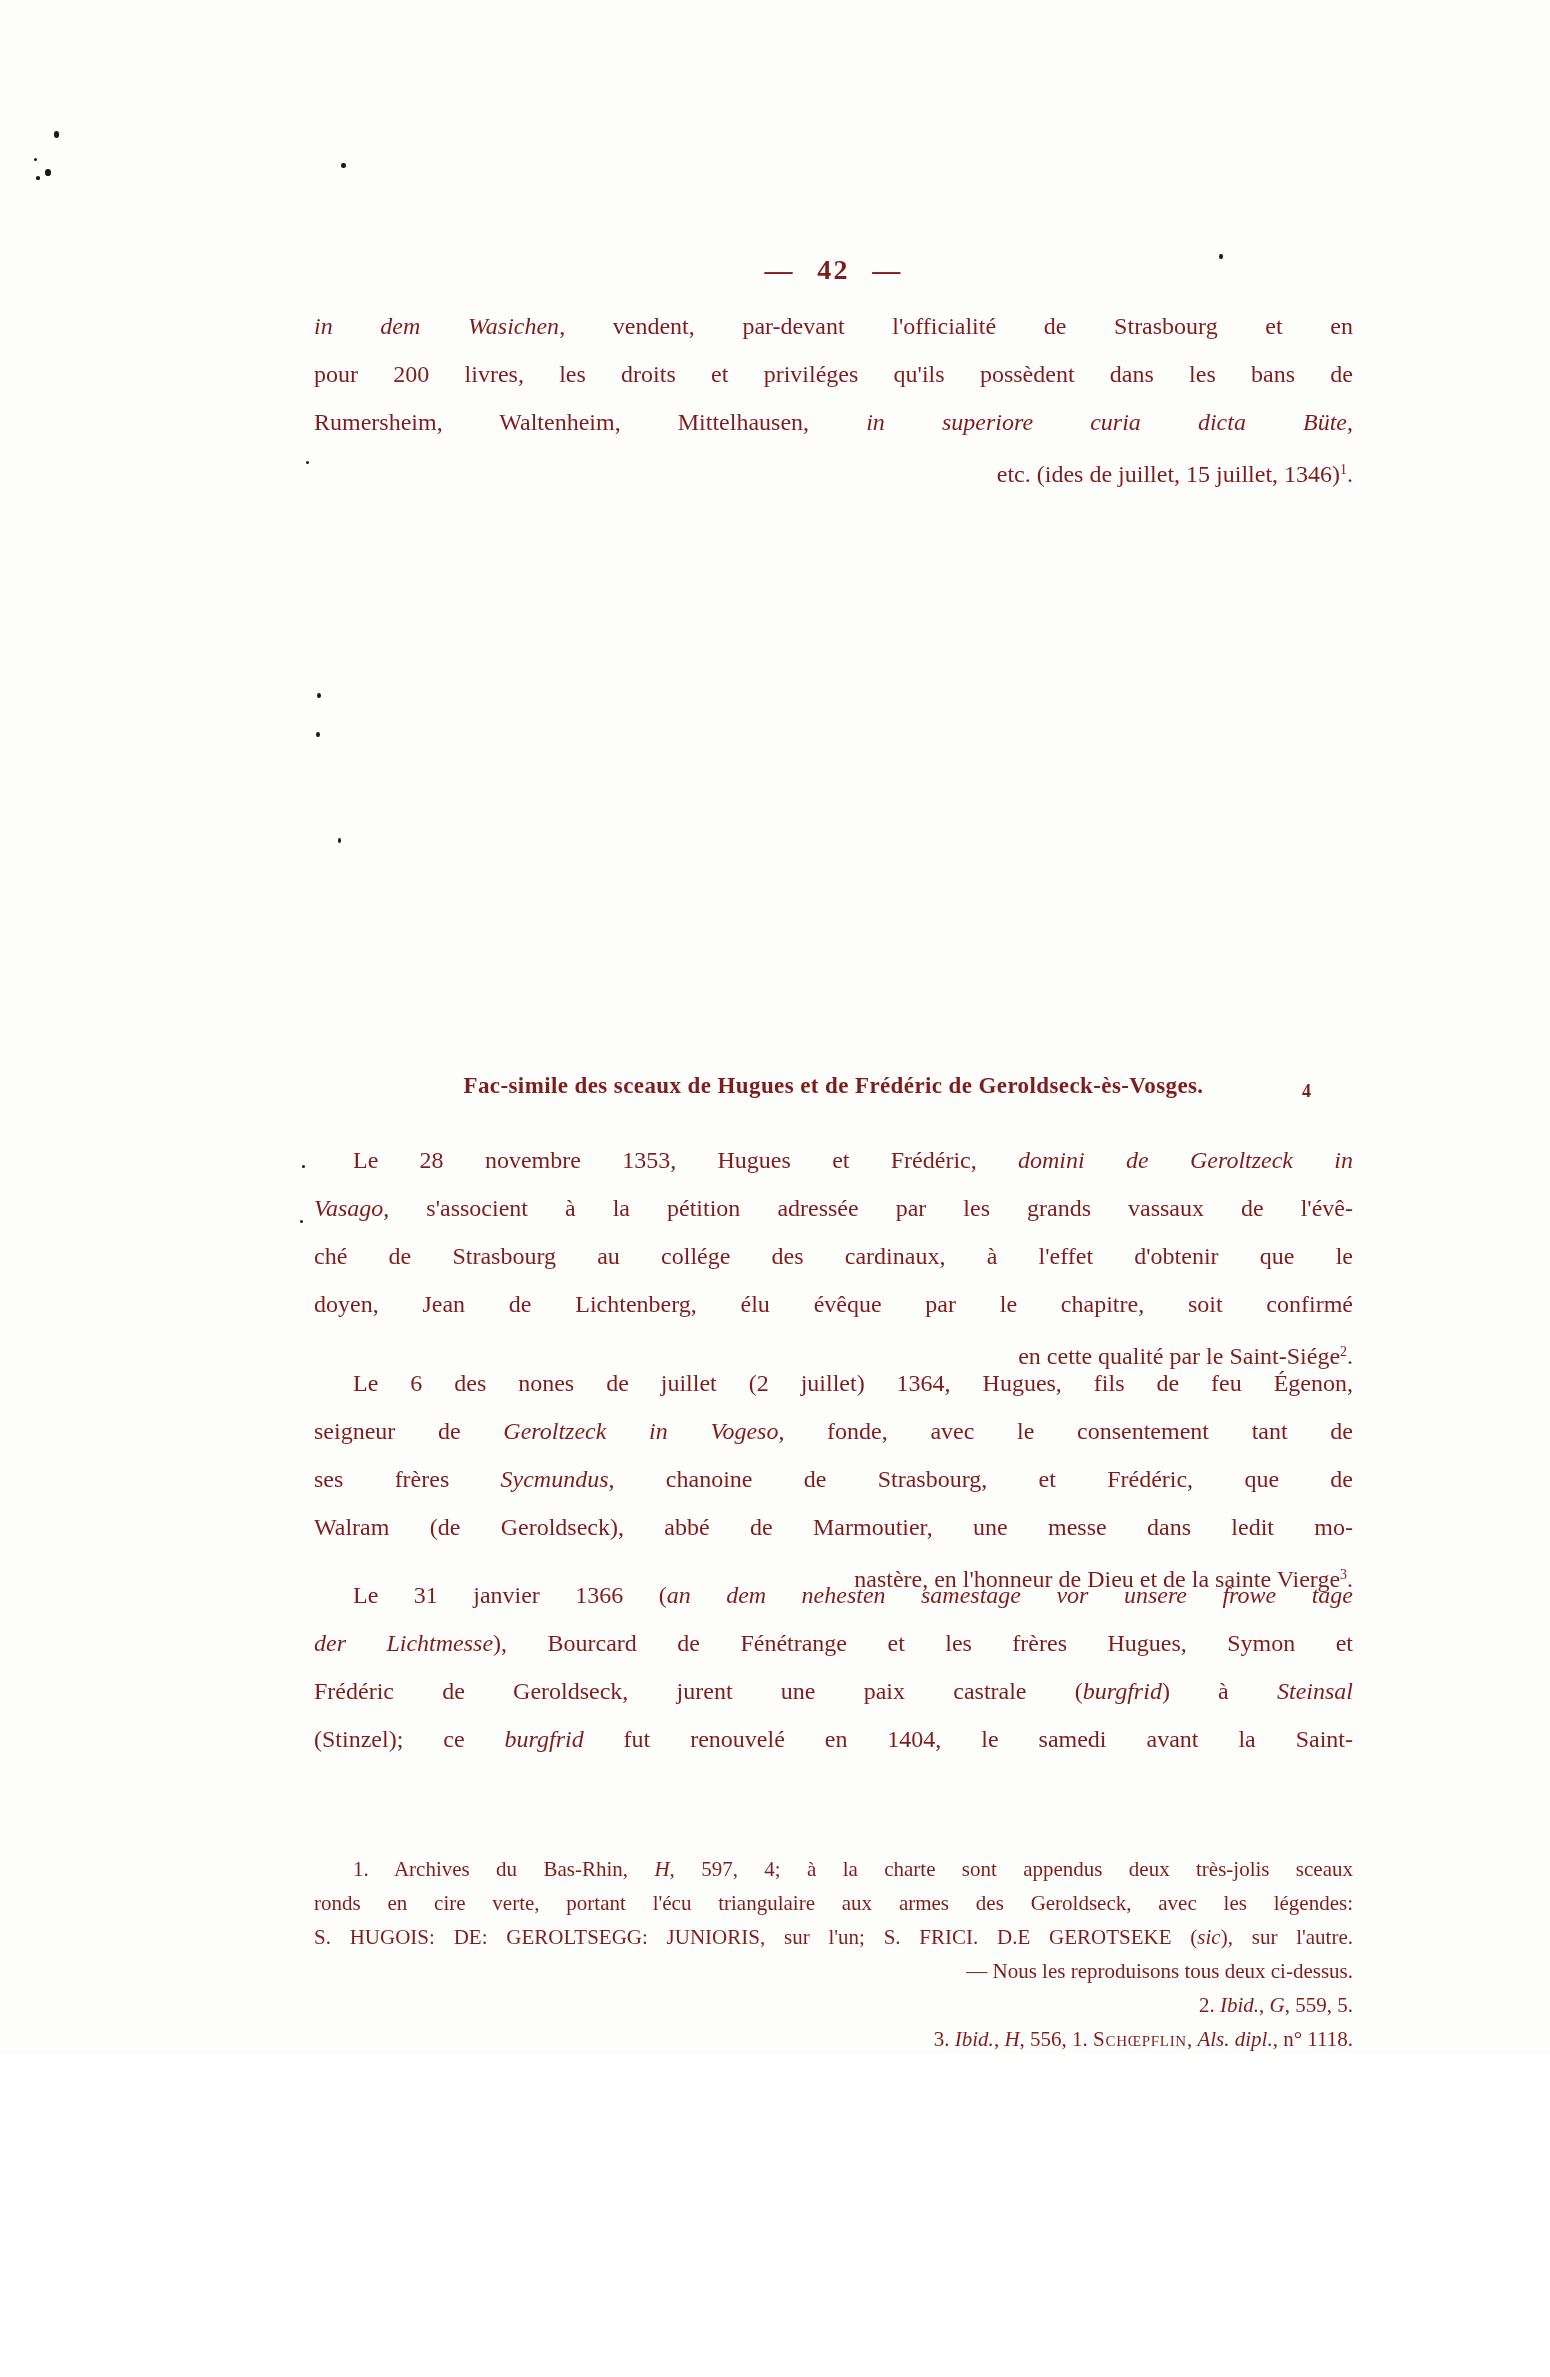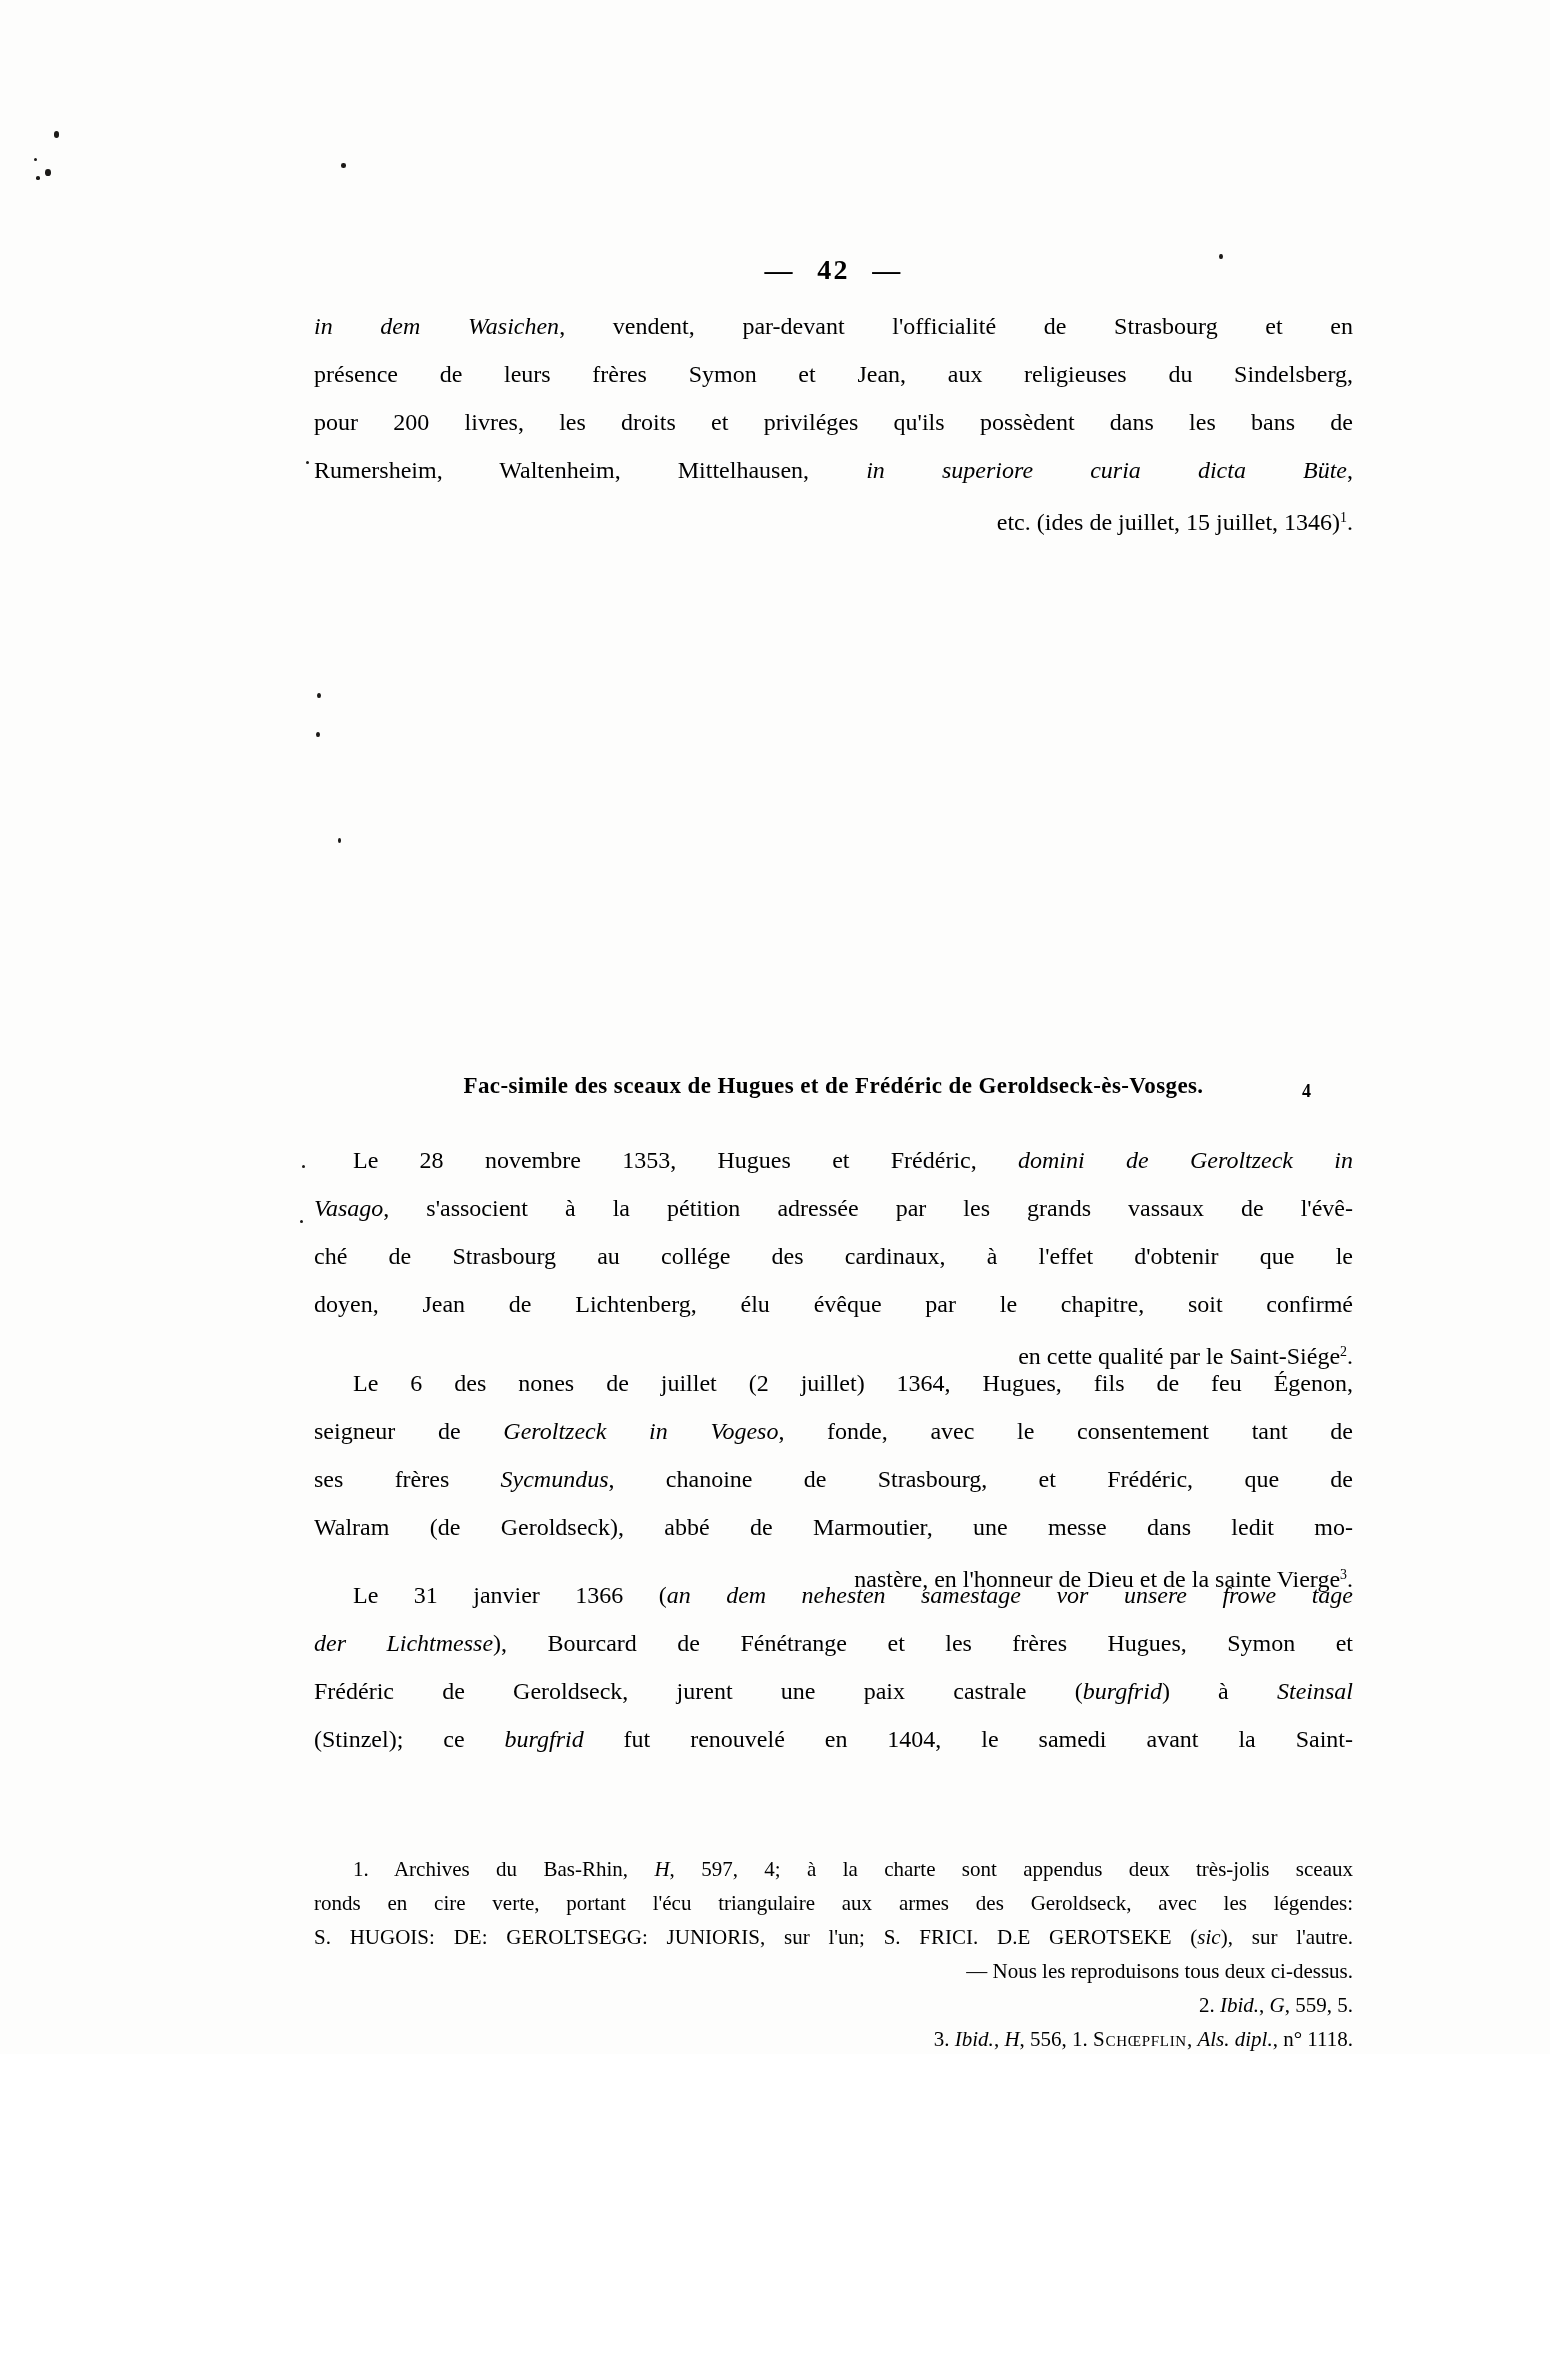--- a/index.html
+++ b/index.html
@@ -1,18 +1,18 @@
 <!DOCTYPE html>
 <html style="font-size:12px"><head>
 <meta charset="utf-8">
 <style>
   html,body { margin:0; padding:0; }
   .page {
     position:relative; width:1551px; height:2054px;
-    background:#fdfdfc; color:#000000;
+    background:#fdfdfc; color:#7f1d1d;
     font-family:"Liberation Serif", serif;
     overflow:hidden;
   }
   .col { position:absolute; left:314px; width:1039px; }
   .pageno {
     top:254px; text-align:center;
     font-size:28px; font-weight:bold; letter-spacing:2.2px;
     word-spacing:13.4px;
   }
   .bodytext { font-size:24px; line-height:48px; }
@@ -39,21 +39,20 @@
 </style>
 </head>
 <body>
 
 <div class="page">
 
   <div class="col pageno">— 42 —</div>
 
   <div class="col bodytext" id="para1">
       <div class="tl just"><span class="it">in dem Wasichen</span><span>, vendent, par-devant l'officialité de Strasbourg et en</span></div>
-      <div class="tl just"><span>présence de leurs frères Symon et Jean, aux religieuses du Sindelsberg,</span></div>
       <div class="tl just"><span>pour 200 livres, les droits et priviléges qu'ils possèdent dans les bans de</span></div>
       <div class="tl just"><span>Rumersheim, Waltenheim, Mittelhausen, </span><span class="it">in superiore curia dicta Büte</span><span>,</span></div>
       <div class="tl"><span>etc. (ides de juillet, 15 juillet, 1346)</span><span class="sup">1</span><span>.</span></div>
     </div>
 
   <div class="col caption">Fac-simile des sceaux de Hugues et de Frédéric de Geroldseck-ès-Vosges.</div>
   <div class="sidemark">4</div>
 
   <div class="col bodytext" id="para2">
       <div class="tl just ind"><span>Le 28 novembre 1353, Hugues et Frédéric, </span><span class="it">domini de Geroltzeck in</span></div>

